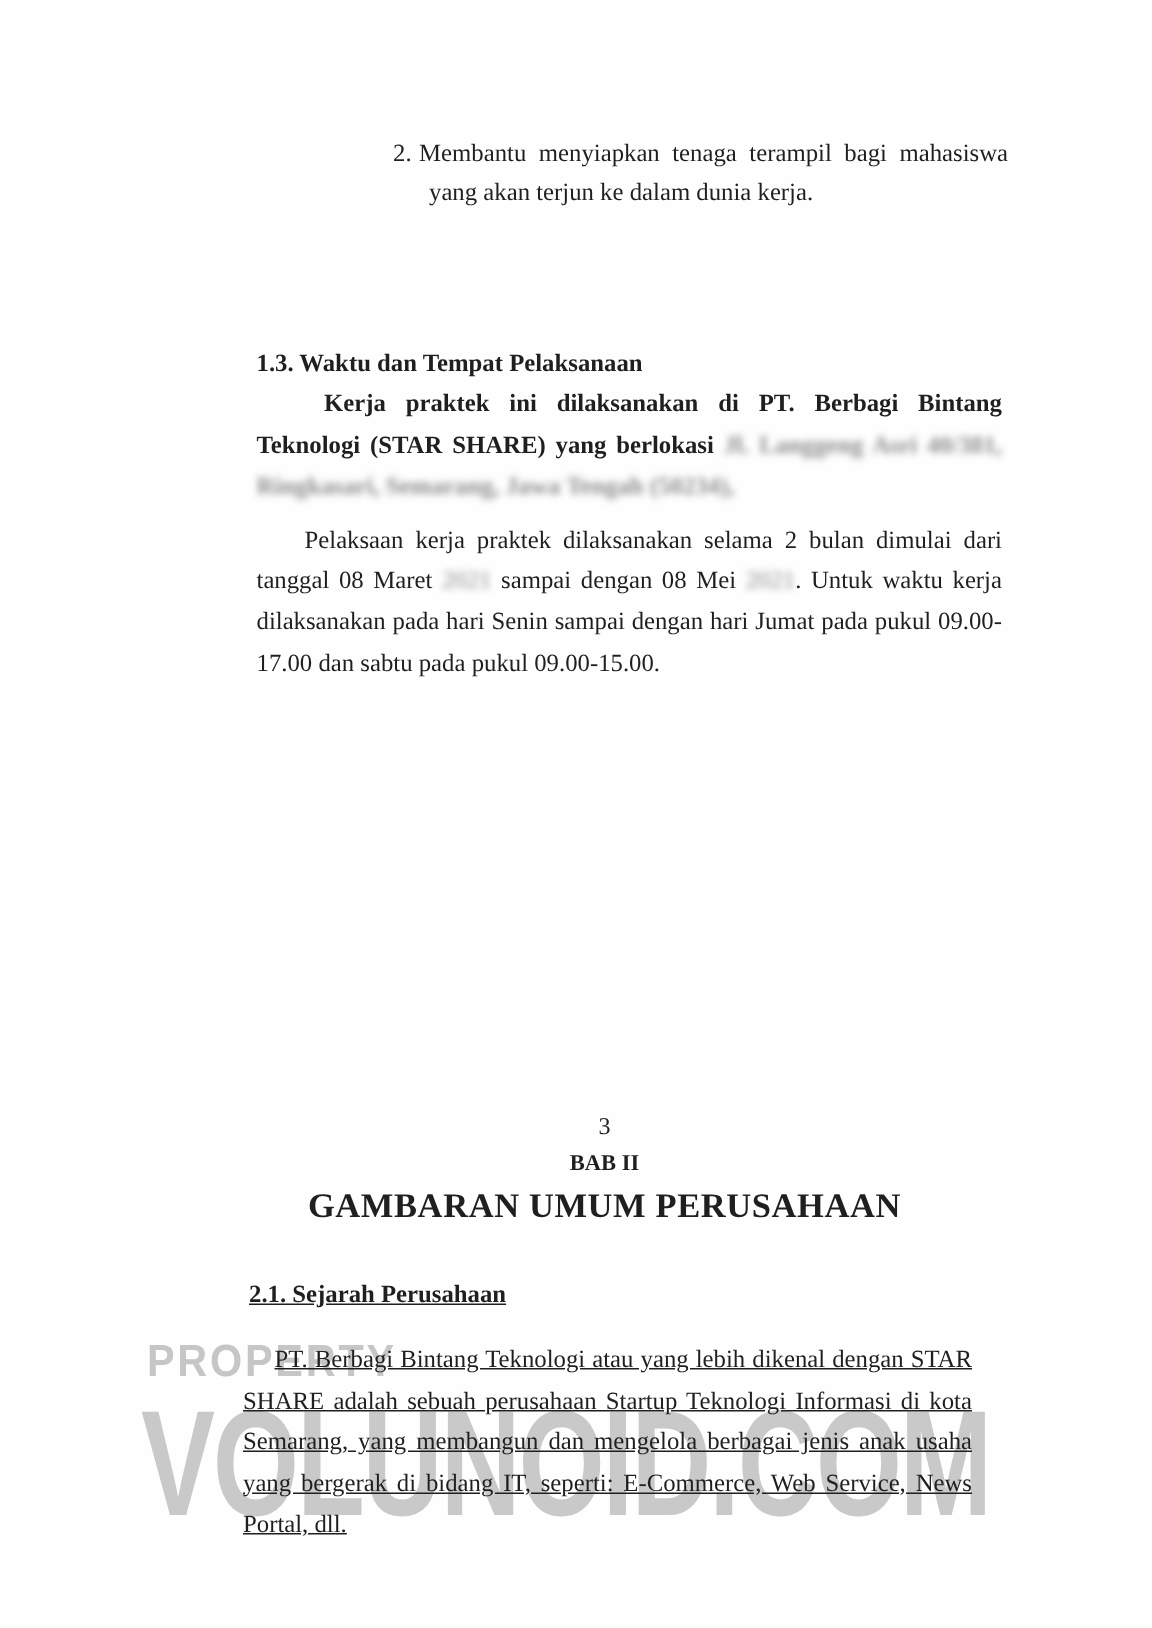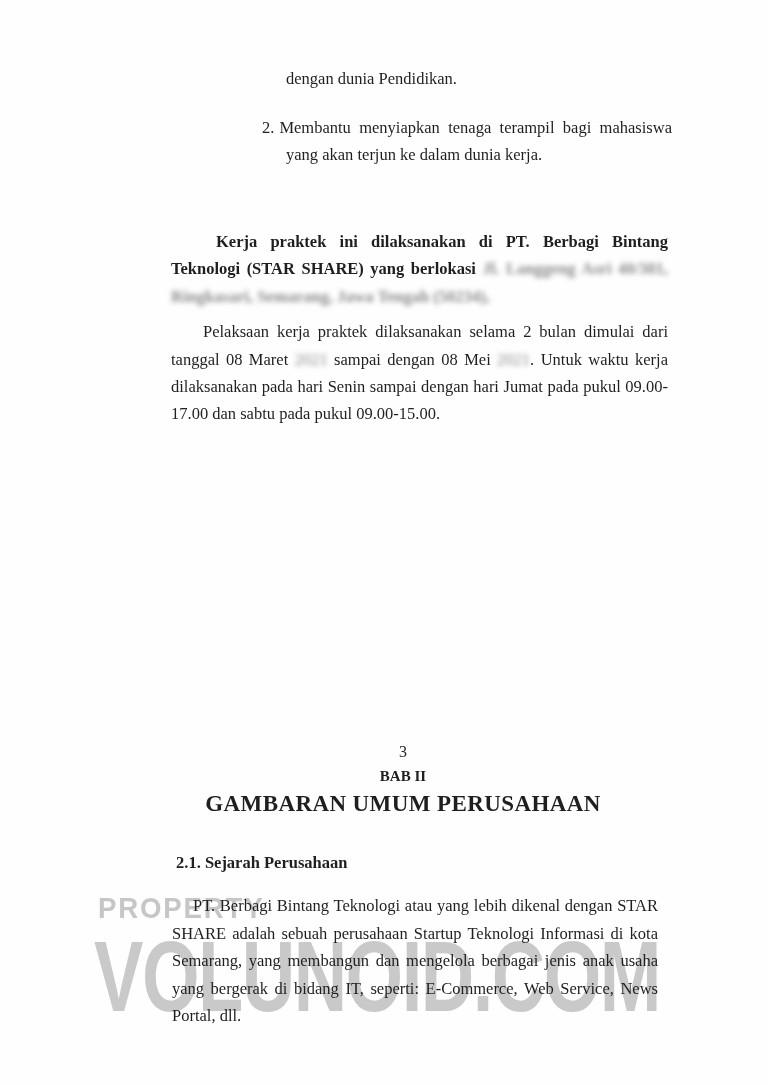--- a/index.html
+++ b/index.html
@@ -63,48 +63,49 @@
 
   .bab-block {
     left: 103px; top: 740px; width: 600px;
     text-align: center;
   }
   .page-number { font-size: 16px; line-height: 23px; }
   .bab-title { font-weight: bold; font-size: 15px; line-height: 26px; }
   .bab-subtitle { font-weight: bold; font-size: 23px; line-height: 29px; letter-spacing: 0.4px; }
 
   .sec21 {
-    left: 156px; top: 849px; width: 518px;
+    left: 146px; top: 849px; width: 518px;
     line-height: 27.4px;
+    text-decoration: underline;
   }
   .sec21 .heading { font-weight: bold; margin-left: 20px; }
   .sec21 .p1 { text-align: justify; text-indent: 21px; margin: 16px; }
   .sec21 .p2 { text-align: justify; text-indent: 22px; margin: 0; }
 
   .blurred {
     filter: blur(2.6px);
     color: #8c8c8c;
   }
 </style>
 </head>
 <body>
 
 <div class="page">
 
   <div class="wm wm-property">PROPERTY</div>
   <div class="wm wm-site">VOLUNOID.COM</div>
 
   <div class="block list-block">
-    <div class="li-cont">dengan dunia Pendidikan.</div>
     <div class="li">
       <span class="num">2.</span><span>Membantu menyiapkan tenaga terampil bagi mahasiswa yang akan terjun ke dalam dunia kerja.</span>
     </div>
   </div>
 
   <div class="block sec13">
+    <div class="heading">1.3. Waktu dan Tempat Pelaksanaan</div>
     <p class="p1"><span>Kerja praktek ini dilaksanakan di PT. Berbagi Bintang Teknologi (STAR SHARE) yang berlokasi </span><span class="blurred">Jl. Langgeng Asri 40/381, Ringkasari, Semarang, Jawa Tengah (50234),</span></p>
     <p class="p2"><span>Pelaksaan kerja praktek dilaksanakan selama 2 bulan dimulai dari tanggal 08 Maret </span><span class="blurred">2021</span><span> sampai dengan 08 Mei </span><span class="blurred">2021</span><span>. Untuk waktu kerja dilaksanakan pada hari Senin sampai dengan hari Jumat pada pukul 09.00-17.00 dan sabtu pada pukul 09.00-15.00.</span></p>
   </div>
 
   <div class="block bab-block">
     <div class="page-number">3</div>
     <div class="bab-title">BAB II</div>
     <div class="bab-subtitle">GAMBARAN UMUM PERUSAHAAN</div>
   </div>
 

